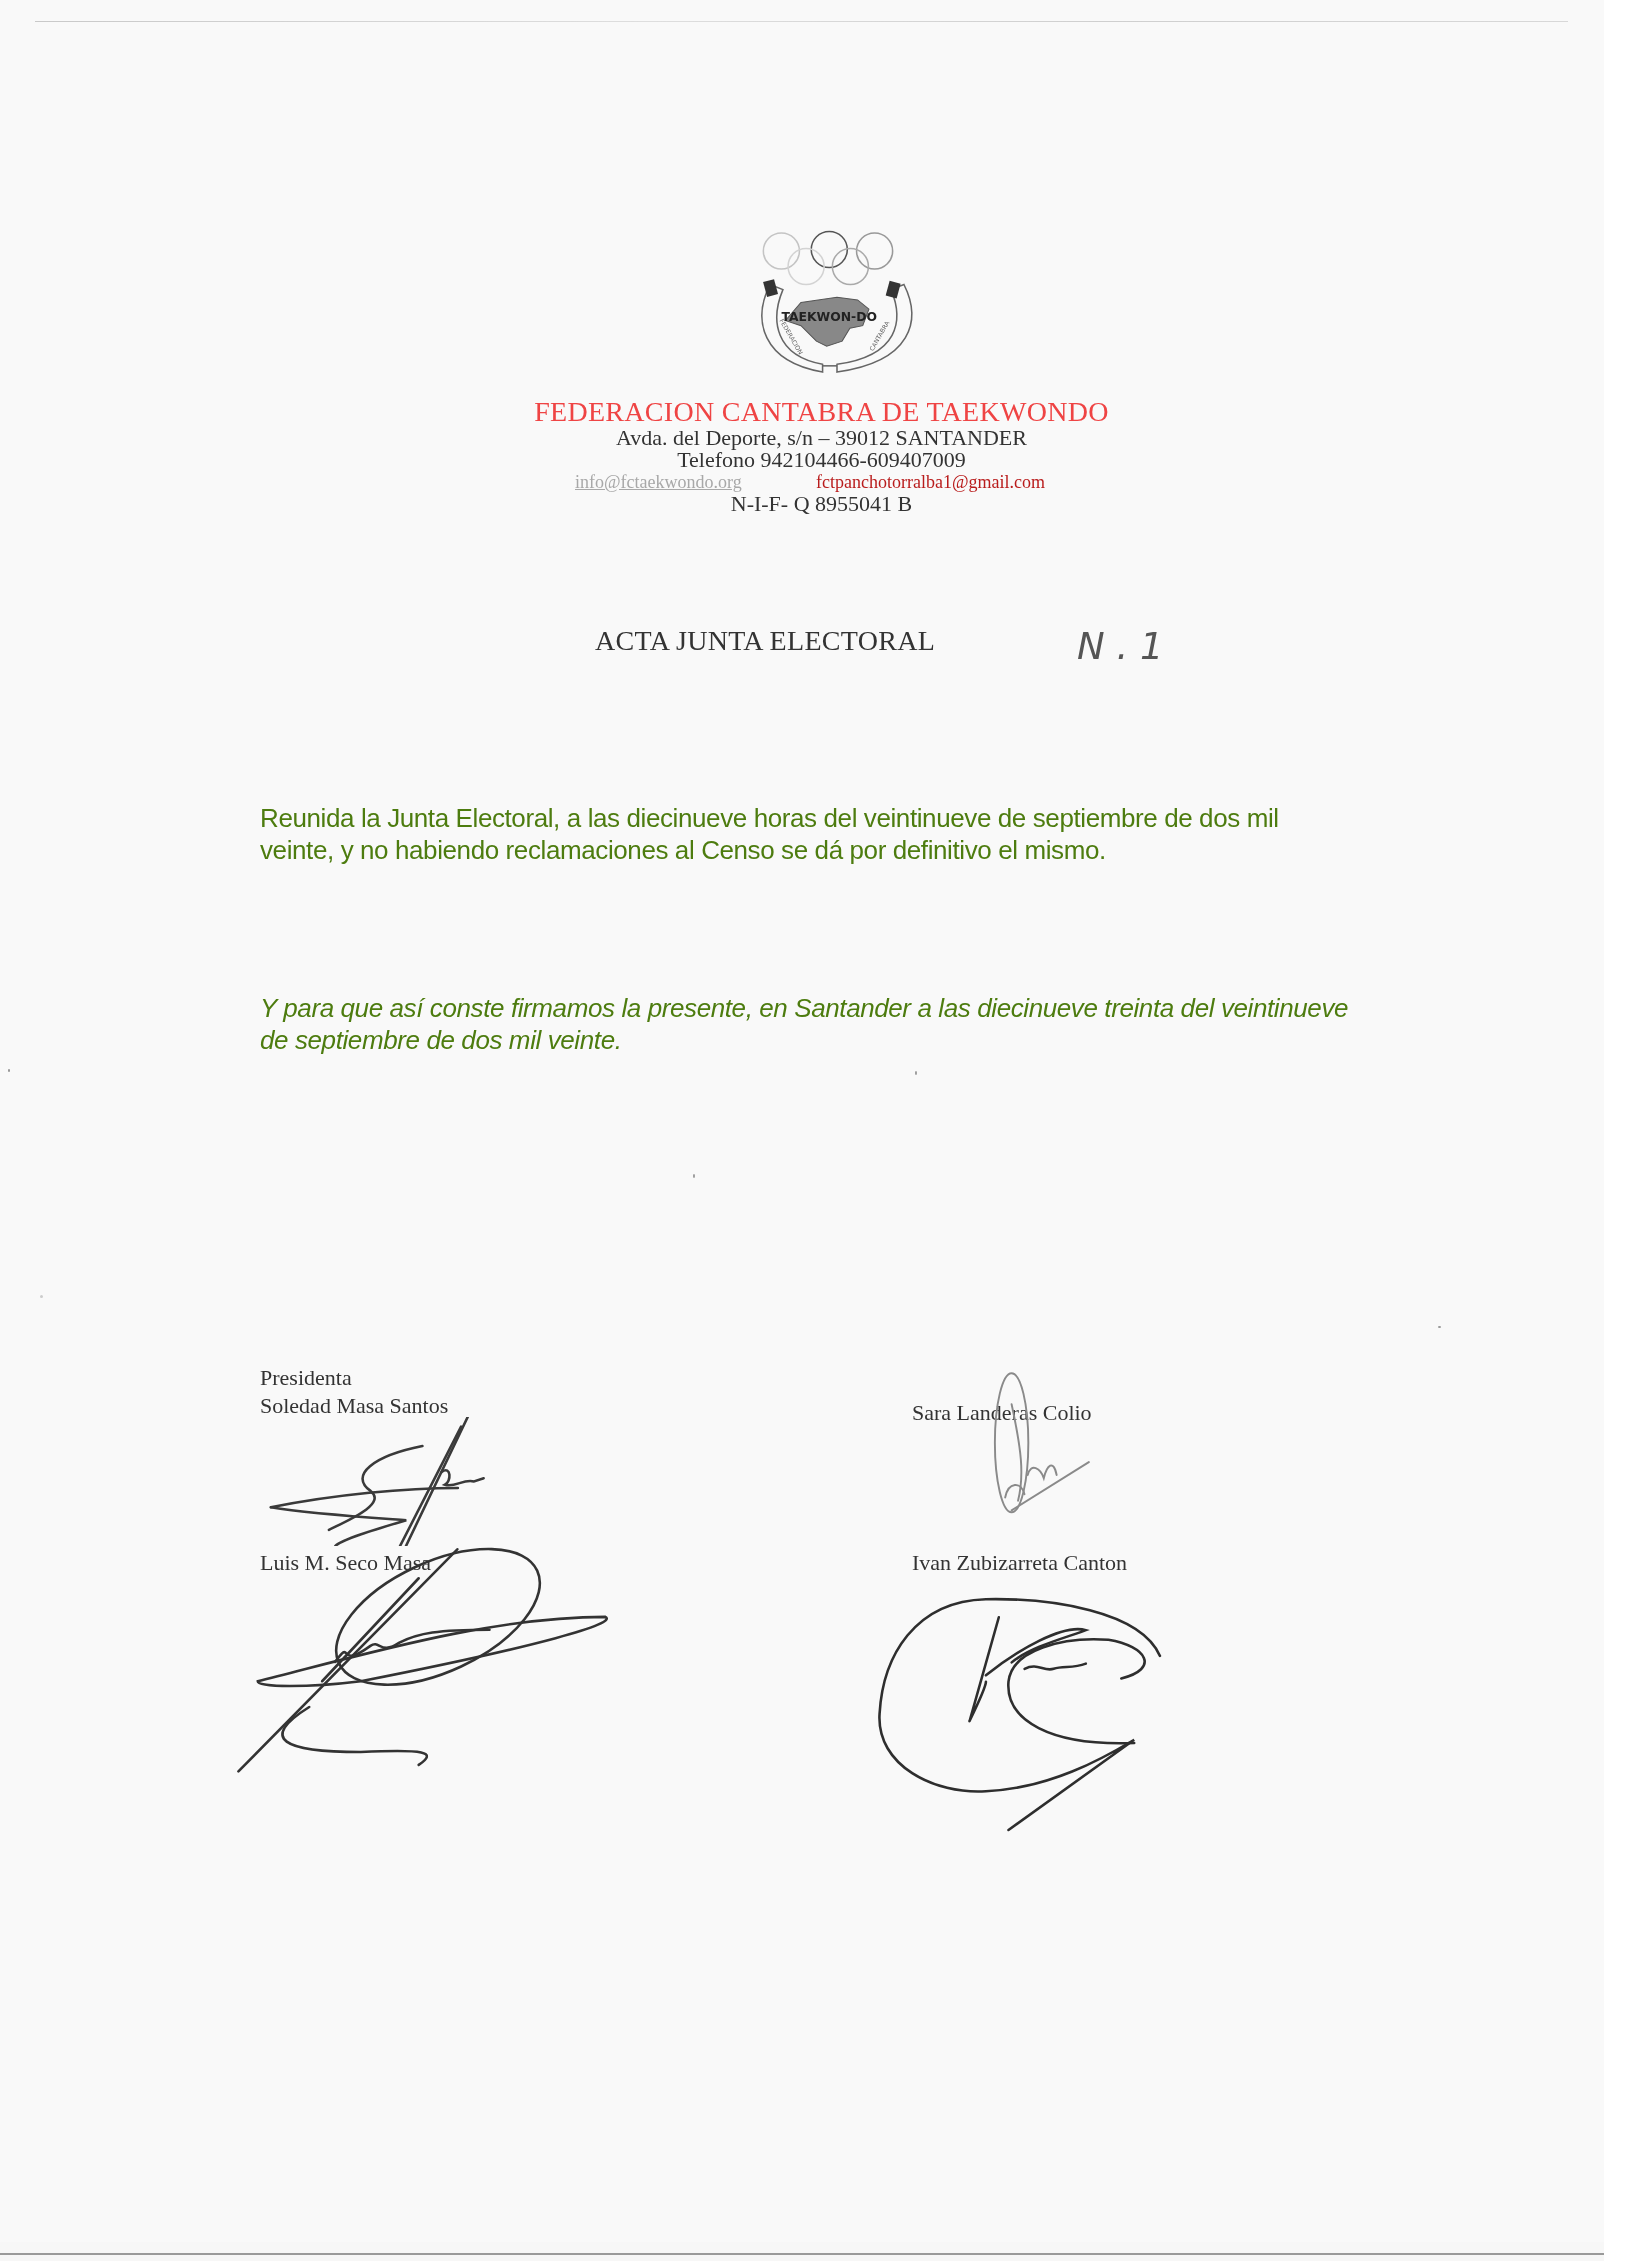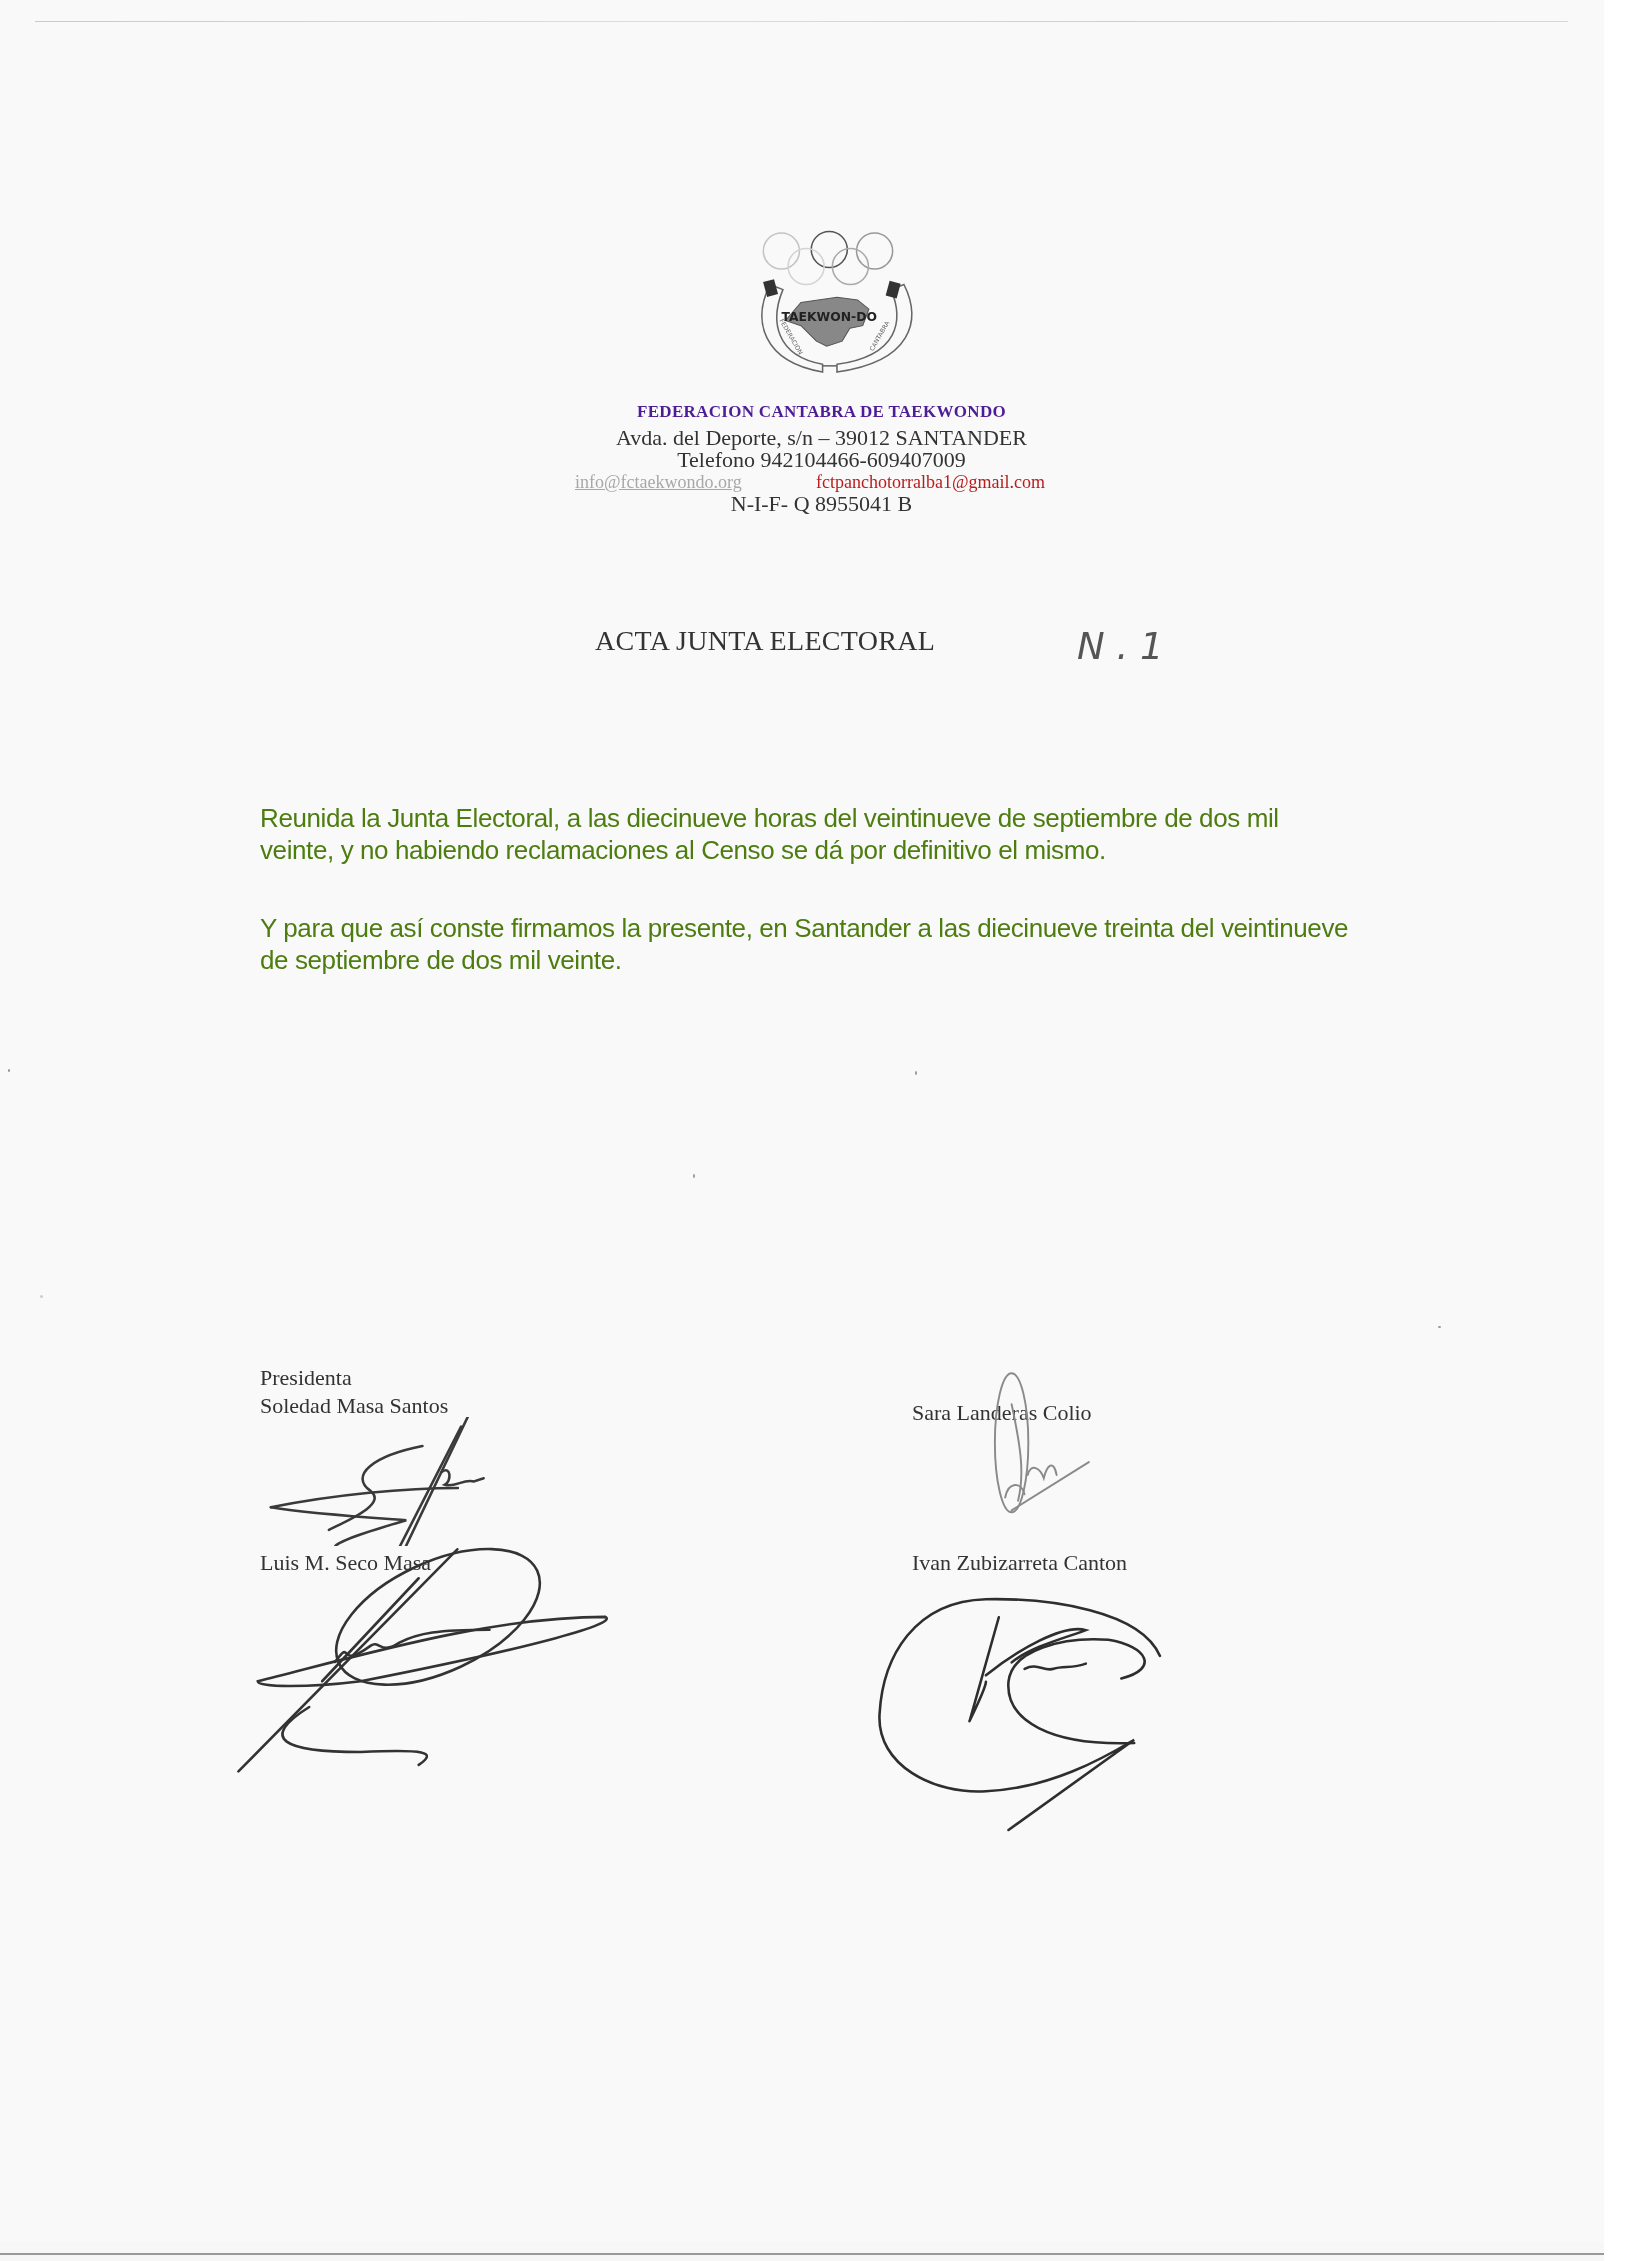--- a/index.html
+++ b/index.html
@@ -29,21 +29,21 @@
       background: #ffffff;
     }
     .logo {
       position: absolute; left: 734px; top: 206px; width: 206px; height: 193px;
     }
     .letterhead {
       position: absolute; left: 0; top: 396px; width: 1643px;
       text-align: center;
     }
     .org-name {
-      font-size: 17px; font-weight: bold; letter-spacing: 0.3px; color: #4c1d95;
+      font-size: 28px; font-weight: normal; letter-spacing: 0.3px; color: #ef4444;
       height: 31px; line-height: 31px;
     }
     .lh-line {
       font-size: 22px; height: 22px; line-height: 22px; color: #333;
     }
     .emails { position: relative; height: 22px; }
     .email-1 {
       position: absolute; left: 575px; top: 0; font-size: 18px; line-height: 22px;
       color: #a8a8a8; text-decoration: underline;
     }
@@ -59,21 +59,21 @@
       font-size: 37px; font-style: italic; color: #555;
       font-family: "DejaVu Sans", sans-serif; font-weight: 200;
     }
     .para {
       position: absolute; left: 260px; width: 1095px;
       font-family: "Liberation Sans", sans-serif;
       font-size: 26px; line-height: 32px; color: #4d7c0f;
       letter-spacing: -0.4px;
     }
     .p1 { top: 802px; }
-    .p2 { top: 912px; }
+    .p2 { top: 992px; font-style: italic; }
     .sig-label {
       position: absolute; font-size: 22px; line-height: 27px; color: #333;
     }
     .signature { position: absolute; pointer-events: none; }
     .speck { position: absolute; background: #999; border-radius: 50%; }
   </style>
 </head>
 <body>
 
 <div class="page">

